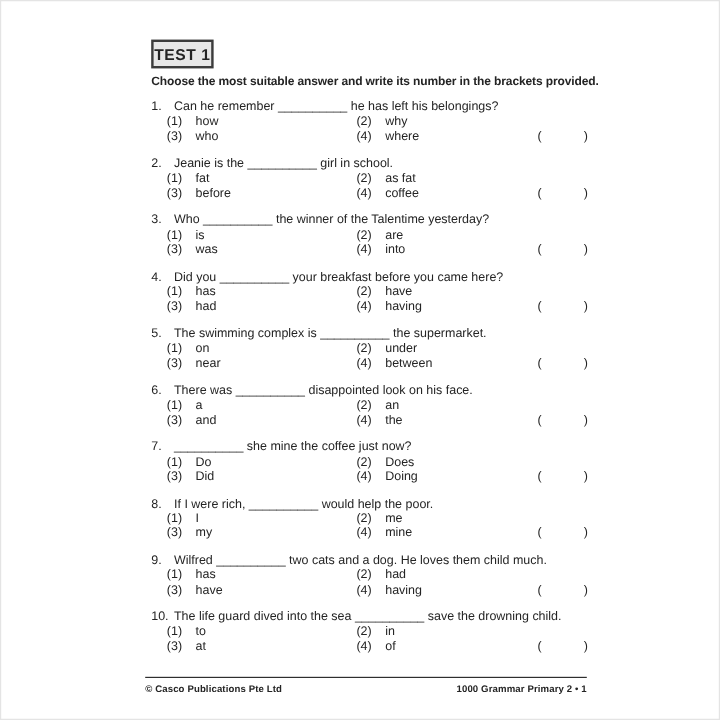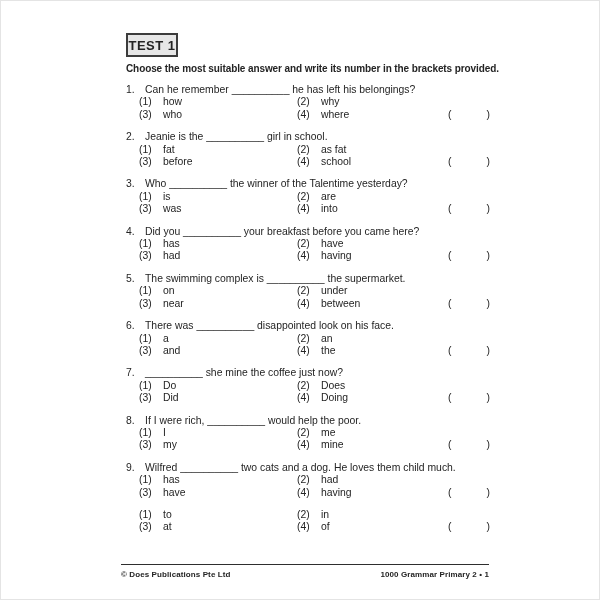--- a/index.html
+++ b/index.html
@@ -110,21 +110,21 @@
           <span class="opt-label">as fat</span>
         </span>
       </div>
       <div class="opt-row">
         <span class="opt opt1">
           <span class="opt-num">(3)</span>
           <span class="opt-label">before</span>
         </span>
         <span class="opt opt2">
           <span class="opt-num">(4)</span>
-          <span class="opt-label">school</span>
+          <span class="opt-label">coffee</span>
         </span>
         <span class="answer">
           <span>(</span>
           <span>)</span>
         </span>
       </div>
     </section>
 
     <section class="question">
       <div class="q-line">
@@ -337,20 +337,24 @@
           <span class="opt-label">having</span>
         </span>
         <span class="answer">
           <span>(</span>
           <span>)</span>
         </span>
       </div>
     </section>
 
     <section class="question">
+      <div class="q-line">
+        <span class="q-num">10.</span>
+        <span class="q-text">The life guard dived into the sea __________ save the drowning child.</span>
+      </div>
       <div class="opt-row">
         <span class="opt opt1">
           <span class="opt-num">(1)</span>
           <span class="opt-label">to</span>
         </span>
         <span class="opt opt2">
           <span class="opt-num">(2)</span>
           <span class="opt-label">in</span>
         </span>
       </div>
@@ -366,17 +370,17 @@
         <span class="answer">
           <span>(</span>
           <span>)</span>
         </span>
       </div>
     </section>
 
   </div>
 
   <div class="footer">
-    <span>© Does Publications Pte Ltd</span>
+    <span>© Casco Publications Pte Ltd</span>
     <span>1000 Grammar Primary 2 • 1</span>
   </div>
 
 </div>
 
 </body></html>

